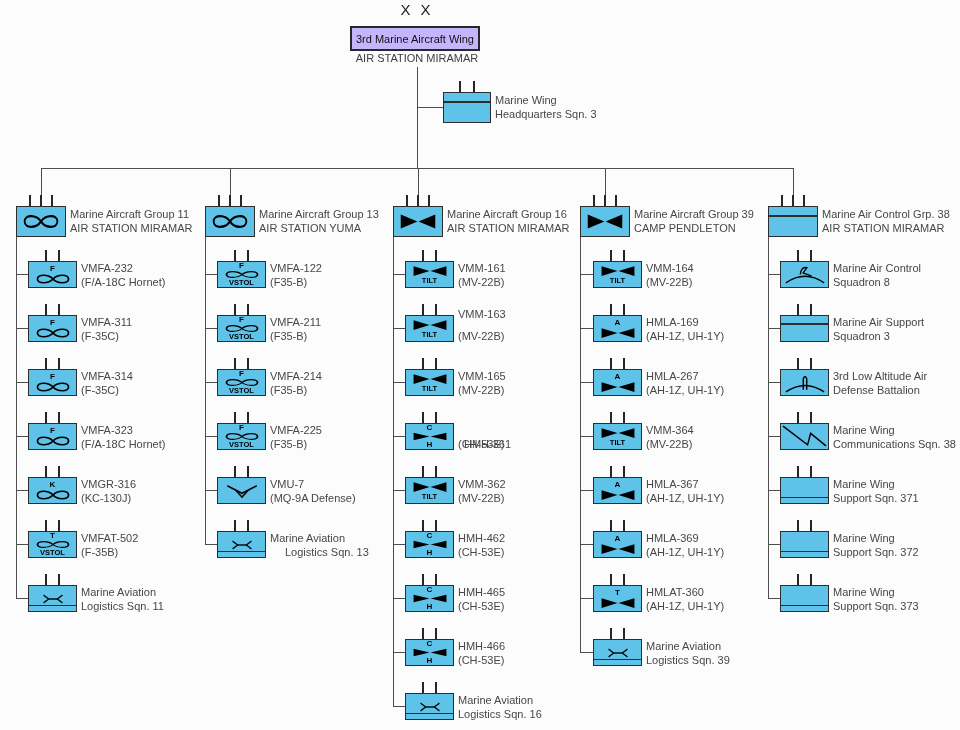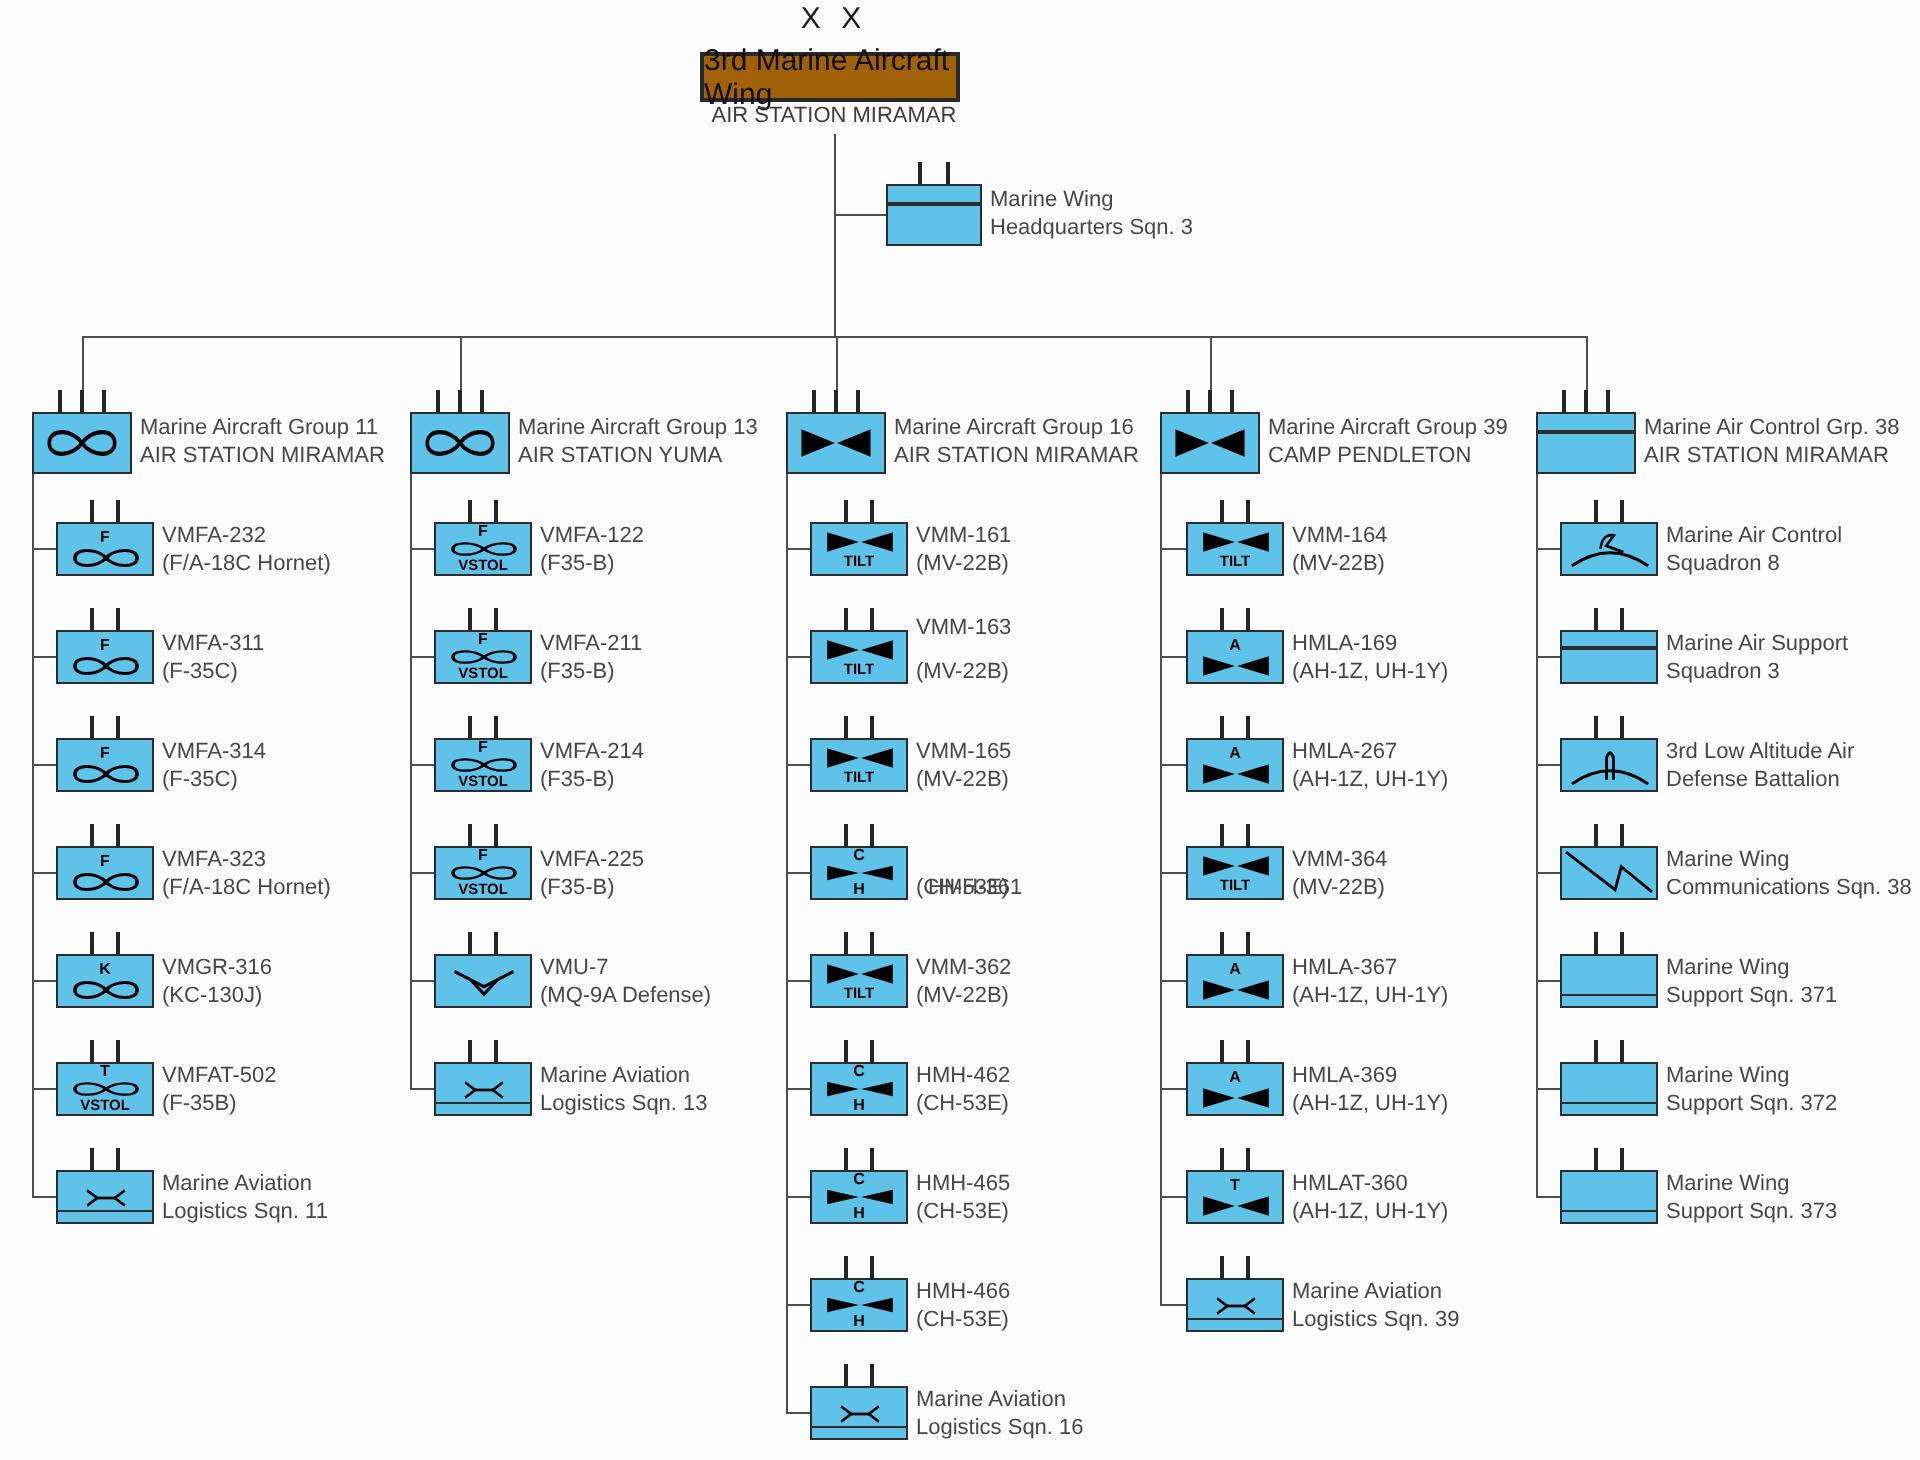--- a/index.html
+++ b/index.html
@@ -5,23 +5,23 @@
   html,body{margin:0;padding:0;background:#fcfcfc;}
   #chart{
     position:relative;width:960px;height:730px;overflow:hidden;
     font-family:"Liberation Sans",sans-serif;background:#fcfcfc;
   }
   .txt{position:absolute;font-size:11px;line-height:13.5px;color:#474747;white-space:nowrap;}
   .xx{left:377px;top:3px;width:80px;text-align:center;font-size:15px;letter-spacing:3px;color:#1c1c1c;}
   .wingloc{left:337px;top:52px;width:160px;text-align:center;color:#3d3d3d;}
   .wingbox{
     position:absolute;left:350px;top:26px;width:130px;height:25px;
-    background:#a16207;border:2px solid #282828;box-sizing:border-box;
+    background:#c4b5fd;border:2px solid #282828;box-sizing:border-box;
     display:flex;align-items:center;justify-content:center;
-    font-size:15px;color:#101010;
+    font-size:11px;color:#101010;
   }
   .box{
     position:absolute;background:#5fc3e9;border:1.4px solid #2d2d2d;box-sizing:border-box;
     display:flex;flex-direction:column;align-items:center;justify-content:center;
   }
   .hqbox{left:443px;top:92px;width:48px;height:31px;}
   .band{position:absolute;left:0;right:0;height:1.4px;background:#2d2d2d;}
   .line{position:absolute;background:#4e4e4e;}
   .tick{position:absolute;width:1.5px;background:#262626;}
   .sym-letter{font-size:8px;line-height:8px;font-weight:bold;color:#000;letter-spacing:0;}
@@ -215,21 +215,21 @@
     <div class="tick" style="left: 247.25px; top: 520px; height: 11px;"></div>
     <div class="box" style="left: 217px; top: 531px; width: 49px; height: 27px;">
       <div class="band" style="top: 76%;"></div>
       <svg viewBox="0 0 44 14" preserveAspectRatio="none" style="width:32px;height:12px">
         <polyline points="9,2.5 16,7 9,11.5" fill="none" stroke="#000" stroke-width="1.6"></polyline>
          <line x1="16" y1="7" x2="28" y2="7" stroke="#000" stroke-width="1.6"></line>
          <polyline points="35,2.5 28,7 35,11.5" fill="none" stroke="#000" stroke-width="1.6"></polyline>
       </svg>
     </div>
     <div class="txt" style="left: 270px; top: 532px;">Marine Aviation</div>
-    <div class="txt" style="left: 270px; top: 545.5px;">Logistics Sqn. 13</div>
+    <div class="txt" style="left: 285px; top: 545.5px;">Logistics Sqn. 13</div>
     <div class="line" style="left: 418px; top: 168px; width: 1px; height: 38px;"></div>
     <div class="tick" style="left: 406.25px; top: 195px; height: 11px;"></div>
     <div class="tick" style="left: 417.25px; top: 195px; height: 11px;"></div>
     <div class="tick" style="left: 428.25px; top: 195px; height: 11px;"></div>
     <div class="box" style="left: 393px; top: 206px; width: 50px; height: 31px;">
       <svg viewBox="0 0 44 16" preserveAspectRatio="none" style="width:40px;height:17px">
         <path d="M3,1.5 L21.4,8 L3,14.5 Z" fill="#000"></path>
         <path d="M41,1.5 L22.6,8 L41,14.5 Z" fill="#000"></path>
       </svg>
     </div>

